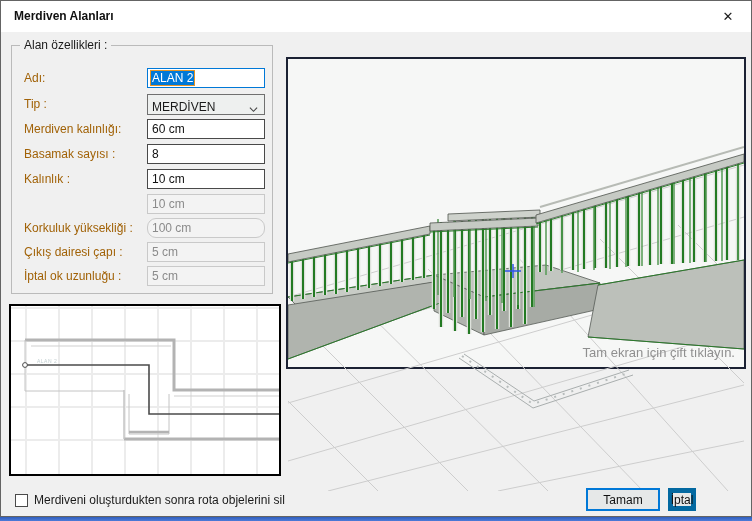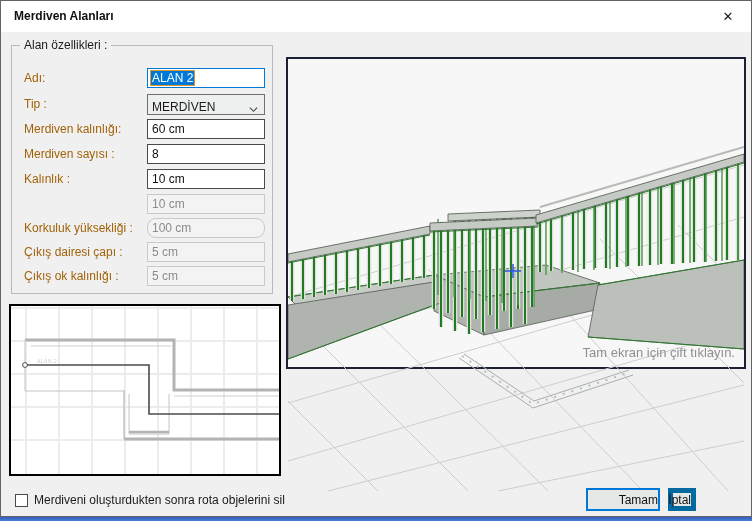--- a/index.html
+++ b/index.html
@@ -37,21 +37,21 @@
               border:2px solid #000;box-sizing:border-box;}
   .plan-label{position:absolute;left:26px;top:52px;font-size:5px;color:#c2cfd1;letter-spacing:.5px;}
   .view3d{position:absolute;left:285px;top:42px;width:460px;height:312px;background:#f6f7f6;
           border:2px solid #1b2133;box-sizing:border-box;margin-top:14px;}
   .hint3d{position:absolute;right:9px;bottom:7px;font-size:13px;color:#8f8f8f;}
   
   .checkbox{position:absolute;left:14px;top:493px;width:13px;height:13px;background:#fff;
             border:1px solid #4a4a4a;box-sizing:border-box;cursor:pointer;}
   .checkbox-label{position:absolute;left:33px;top:492px;font-size:12px;color:#1a1a1a;line-height:15px;}
   .btn{position:absolute;top:487px;height:23px;box-sizing:border-box;display:flex;
-       align-items:center;justify-content:flex-end;font-size:12px;color:#111;cursor:pointer;}
+       align-items:center;justify-content:center;font-size:12px;color:#111;cursor:pointer;}
   .btn-ok{left:585px;width:74px;background:#e6e8e8;border:2px solid #0078d7;}
   .btn-cancel{left:667px;width:28px;background:#e6e8e8;border:5px solid #0369a1;}
 </style>
 </head>
 <body>
 
 <div class="dialog">
 
   <div class="titlebar">
     <div class="title">Merdiven Alanları</div>
@@ -72,35 +72,35 @@
     <div class="combo" style="top:48px">
       <span>MERDİVEN</span>
       <svg class="chev" viewBox="0 0 10 10">
         <polyline points="1,3 5,7 9,3" fill="none" stroke="#444" stroke-width="1.2"></polyline>
       </svg>
     </div>
 
     <div class="frow-label" style="top:73px">Merdiven kalınlığı:</div>
     <input class="tb" style="top: 73px;" value="60 cm">
 
-    <div class="frow-label" style="top:98px">Merdiven sayısı :</div>
+    <div class="frow-label" style="top:98px">Basamak sayısı :</div>
     <input class="tb" style="top: 98px;" value="8">
 
     <div class="frow-label" style="top:123px">Kalınlık :</div>
     <input class="tb" style="top: 123px;" value="10 cm">
 
     <input class="tb" style="top: 148px;" disabled="" value="10 cm">
 
     <div class="frow-label" style="top:172px">Korkuluk yüksekliği :</div>
     <input class="tb" style="top: 172px; border-radius: 9px;" disabled="" value="100 cm">
 
     <div class="frow-label" style="top:196px">Çıkış dairesi çapı :</div>
     <input class="tb" style="top: 196px;" disabled="" value="5 cm">
 
-    <div class="frow-label" style="top:220px">Çıkış ok kalınlığı :</div>
+    <div class="frow-label" style="top:220px">İptal ok uzunluğu :</div>
     <input class="tb" style="top: 220px;" disabled="" value="5 cm">
   </div>
 
   <div class="plan-panel">
     <svg width="268" height="168" viewBox="0 0 268 168">
 
       <g stroke="#ececec" stroke-width="2">
         <line x1="15" y1="0" x2="15" y2="168"></line>
           <line x1="48" y1="0" x2="48" y2="168"></line>
         <line x1="81" y1="0" x2="81" y2="168"></line>

